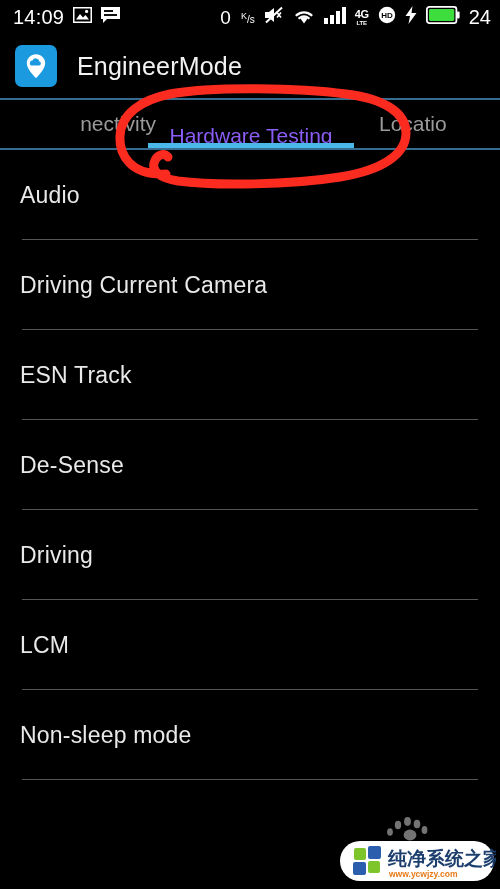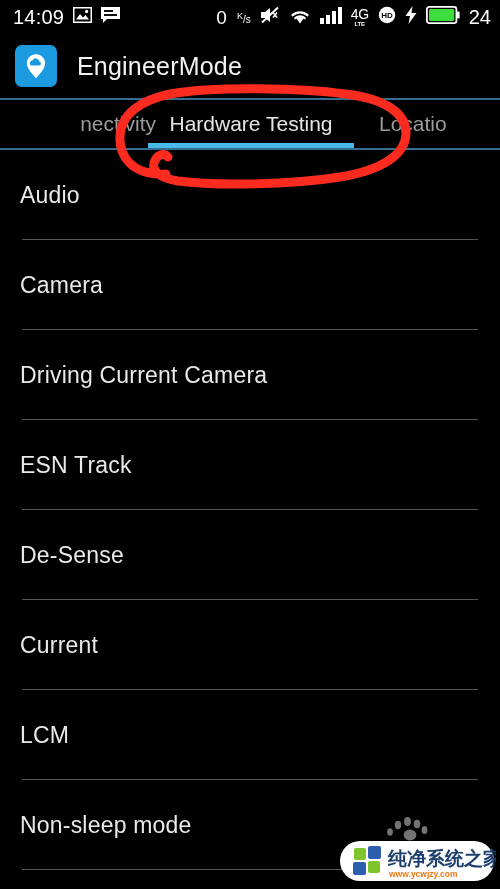--- a/index.html
+++ b/index.html
@@ -22,21 +22,21 @@
   }
   .sb-ico{display:block;}
   .netspeed{font-size:17px;color:#fff;display:flex;align-items:baseline;line-height:1;}
   .netspeed .num{font-size:19px;}
   .netspeed .frac{font-size:10px;margin-left:10px;line-height:1;}
   .netspeed .frac sup{font-size:9px;}
   .fourg{
     display:flex;flex-direction:column;align-items:center;justify-content:center;
     line-height:1;color:#fff;
   }
-  .fourg .a{font-size:14px;font-weight:normal;letter-spacing:-.3px;}
+  .fourg .a{font-size:11px;font-weight:bold;letter-spacing:-.3px;}
   .fourg .b{font-size:6px;font-weight:bold;letter-spacing:-.2px;}
   .batt-num{font-size:20px;color:#fff;line-height:1;}
 
   
   #appbar{
     position:absolute;left:0;top:34px;width:436px;height:64px;
     background:#000;display:flex;align-items:center;
   }
   #app-icon{
     width:42px;height:42px;margin-left:15px;border-radius:7px;
@@ -56,21 +56,21 @@
   #tab-rule-top{top:0;}
   #tab-rule-bottom{top:50px;}
   #tabs{
     position:absolute;left:0;top:2px;width:500px;height:48px;
     display:flex;align-items:center;white-space:nowrap;
   }
   .tab{
     position:relative;height:48px;display:flex;align-items:center;justify-content:center;
     font-size:21px;color:#9b9b9b;flex:0 0 auto;
   }
-  .tab.active{color:#e5e5e5;}
+  .tab.active{color:#8b5cf6;align-items:flex-end;}
   .tab-underline{
     position:absolute;left:6px;right:6px;bottom:0;height:5px;background:#4ab8e8;
   }
   #tab-0{width:142px;justify-content:flex-end;padding-right:0;}
   #tab-0 .lbl{transform:translateX(14px);}
   #tab-1{width:218px;}
   #tab-2{width:140px;justify-content:flex-start;padding-left:19px;}
 
   
   #list{
@@ -217,42 +217,38 @@
   </div>
 </div>
 
 <div id="list">
 
   <div class="row">
     <span class="label">Audio</span>
     <span class="divider"></span>
   </div>
 
-  <div class="row">
-    <span class="label">Camera</span>
-    <span class="divider"></span>
-  </div>
 
   <div class="row">
     <span class="label">Driving Current Camera</span>
     <span class="divider"></span>
   </div>
 
   <div class="row">
     <span class="label">ESN Track</span>
     <span class="divider"></span>
   </div>
 
   <div class="row">
     <span class="label">De-Sense</span>
     <span class="divider"></span>
   </div>
 
   <div class="row">
-    <span class="label">Current</span>
+    <span class="label">Driving</span>
     <span class="divider"></span>
   </div>
 
   <div class="row">
     <span class="label">LCM</span>
     <span class="divider"></span>
   </div>
 
   <div class="row">
     <span class="label">Non-sleep mode</span>

